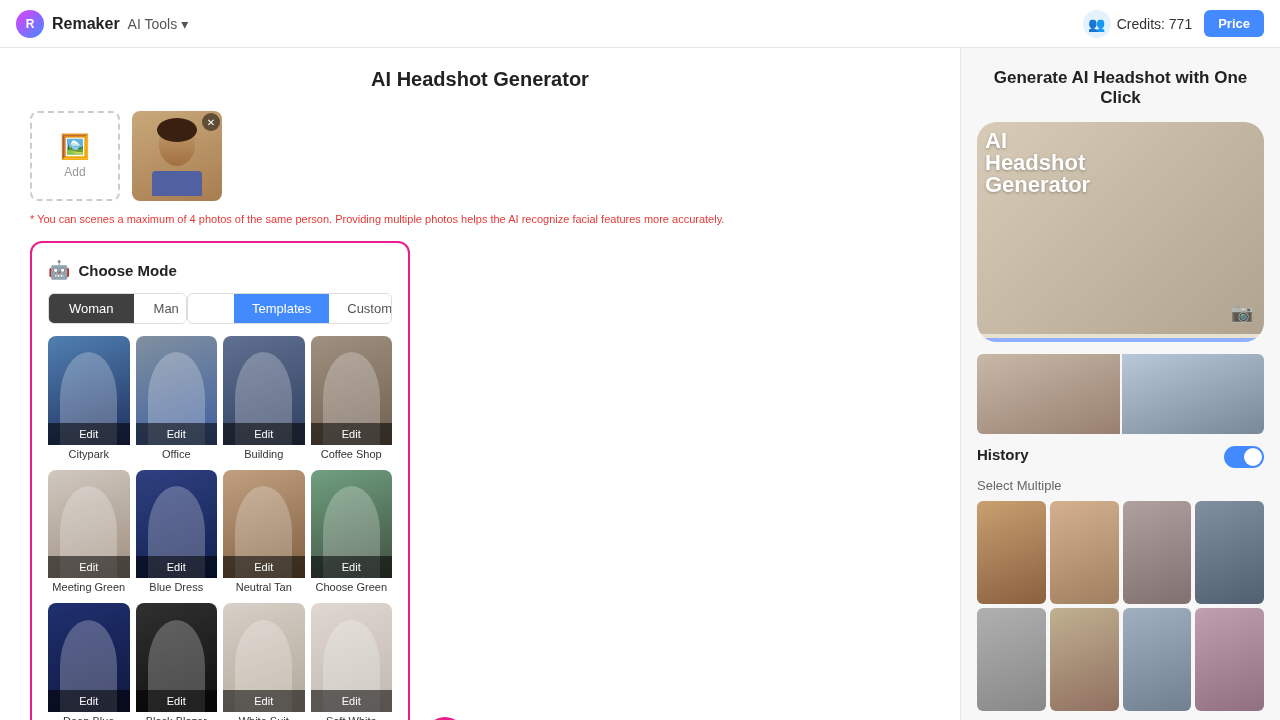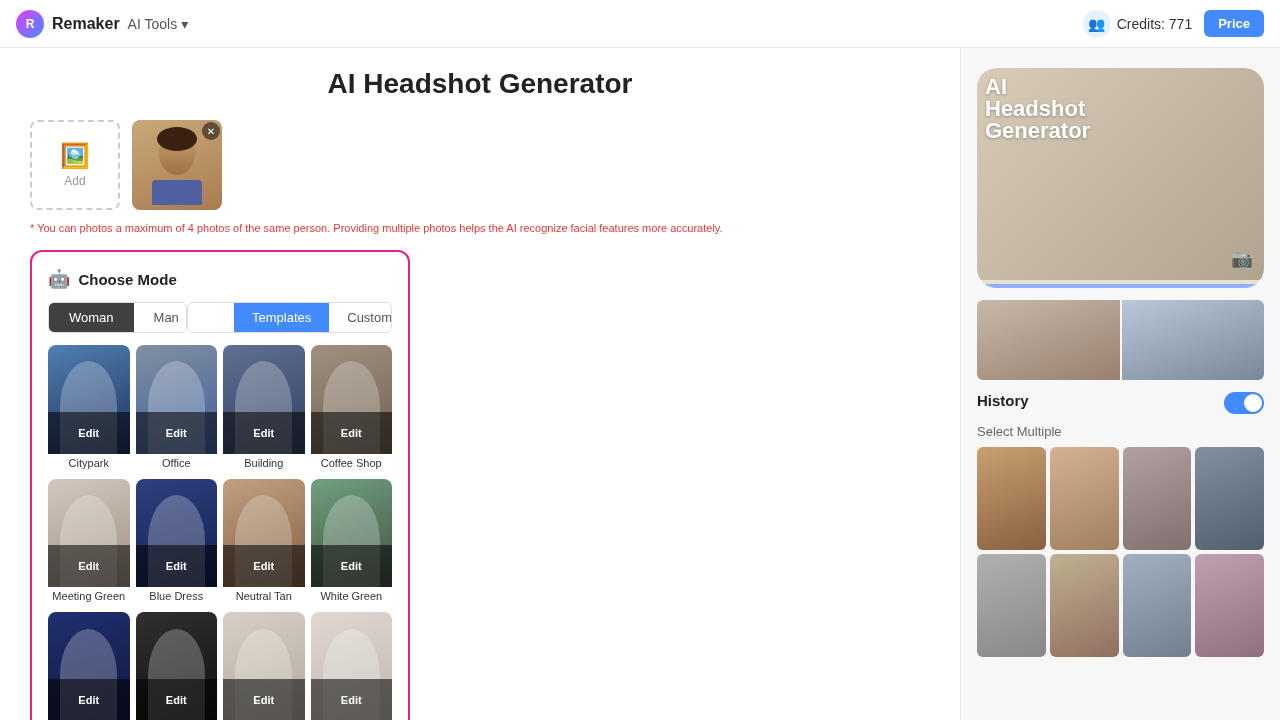--- a/index.html
+++ b/index.html
@@ -97,21 +97,21 @@
     
     .left-panel {
       flex: 1;
       background: #fff;
       padding: 20px 30px;
       overflow-y: auto;
       position: relative;
     }
     .page-title {
       text-align: center;
-      font-size: 28px;
+      font-size: 20px;
       font-weight: 700;
       color: #222;
       margin-bottom: 20px;
     }
     .upload-area {
       display: flex;
       gap: 12px;
       margin-bottom: 12px;
     }
     .upload-add {
@@ -256,22 +256,22 @@
     }
     .edit-overlay {
       position: absolute;
       bottom: 0;
       left: 0;
       right: 0;
       background: rgba(0,0,0,0.55);
       color: #fff;
       text-align: center;
       font-size: 11px;
-      padding: 15px 0;
-      font-weight: 700;
+      padding: 5px 0;
+      font-weight: 400;
     }
     .template-label {
       font-size: 11px;
       text-align: center;
       color: #333;
       padding: 3px 0 4px;
       background: #fff;
     }
 
     
@@ -480,21 +480,21 @@
             </defs>
 
             <ellipse cx="35" cy="14" rx="20" ry="12" fill="#3a2010"></ellipse>
           </svg>
         </div>
         <div class="upload-close">✕</div>
       </div>
     </div>
 
     <div class="upload-note">
-      <span>* You can photos a maximum of </span><span style="color:#e53935">4</span><span> photos of the same person. Providing multiple photos helps the AI recognize facial features more accurately.</span>
+      <span>* You can scenes a maximum of </span><span style="color:#e53935">4</span><span> photos of the same person. Providing multiple photos helps the AI recognize facial features more accurately.</span>
     </div>
 
     
     <div style="position:relative; display:inline-block;">
       <div class="mode-modal">
         <div class="mode-modal-header">
           <span class="mode-modal-header-icon">🤖</span>
           <span>Choose Mode</span>
         </div>
 
@@ -557,21 +557,21 @@
               <div class="person-silhouette"></div>
               <div class="edit-overlay">Edit</div>
             </div>
             <div class="template-label">Neutral Tan</div>
           </div>
           <div class="template-item">
             <div class="template-thumb t-pastelgreen">
               <div class="person-silhouette"></div>
               <div class="edit-overlay">Edit</div>
             </div>
-            <div class="template-label">White Green</div>
+            <div class="template-label">Choose Green</div>
           </div>
           <div class="template-item">
             <div class="template-thumb t-deepblue">
               <div class="person-silhouette"></div>
               <div class="edit-overlay">Edit</div>
             </div>
             <div class="template-label">Deep Blue</div>
           </div>
           <div class="template-item">
             <div class="template-thumb t-blackblazer">
@@ -598,20 +598,21 @@
       </div>
       
       <div class="step-badge">2</div>
     </div>
 
     
     
   </div>
 
   <div class="right-panel">
+    <div class="right-panel-title">Generate AI Headshot with One Click</div>
 
     <div class="right-panel-preview">
 
       <div class="preview-cell preview-cell-large" style="background: linear-gradient(135deg, #d8ccb8 0%, #b0a490 100%); position:relative;">
         <div class="preview-ai-label">AI<br>Headshot<br>Generator</div>
         <div style="position:absolute;bottom:10px;right:10px;font-size:18px;color:#fff;opacity:0.6;">📷</div>
       </div>
 
       <div class="preview-cell" style="background: linear-gradient(160deg, #c0b0a8, #8a7870);">
         <div class="person-silhouette" style="background:rgba(255,255,255,0.2);"></div>

